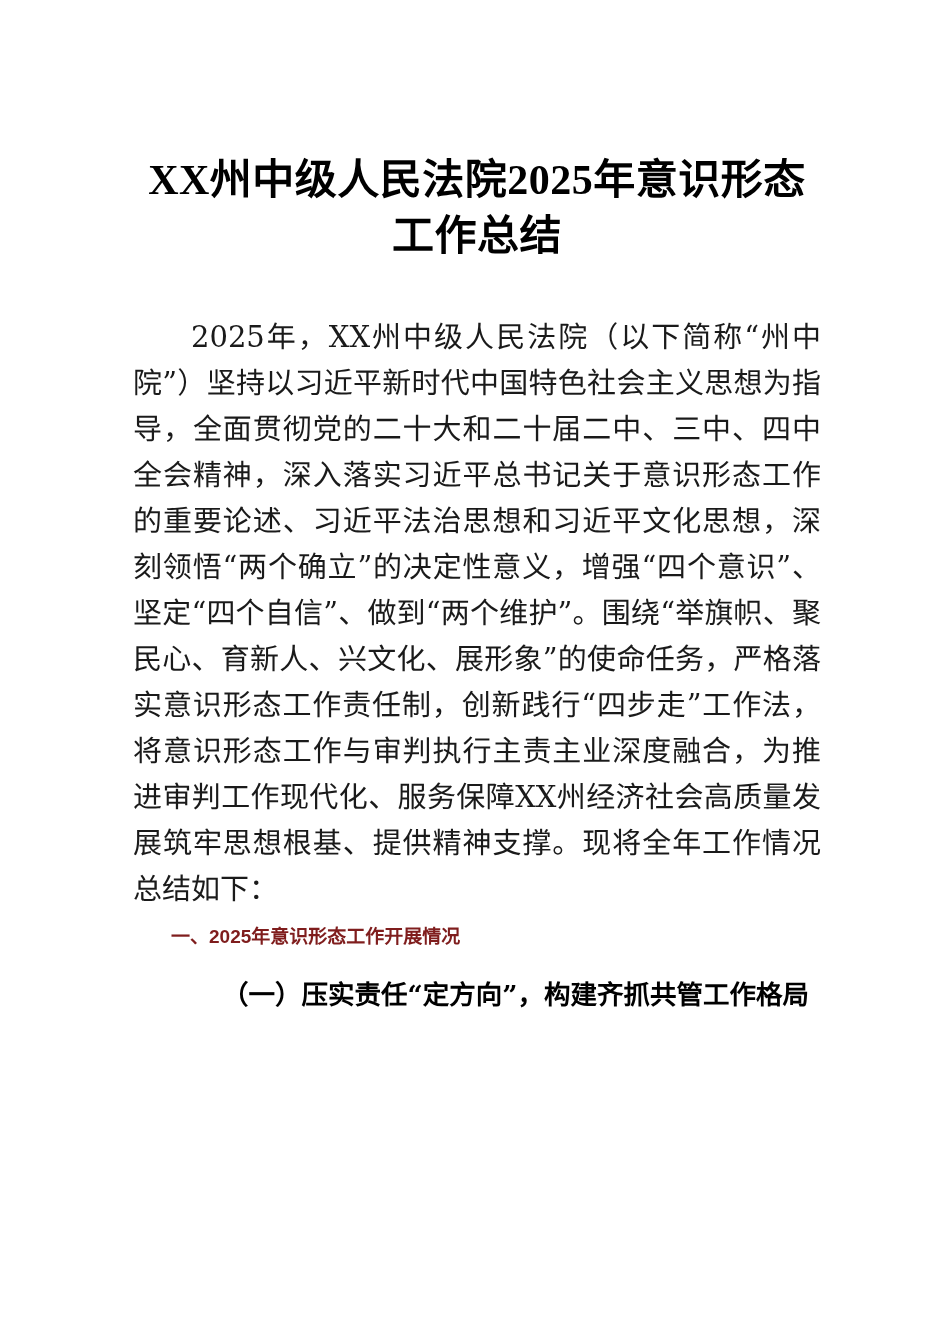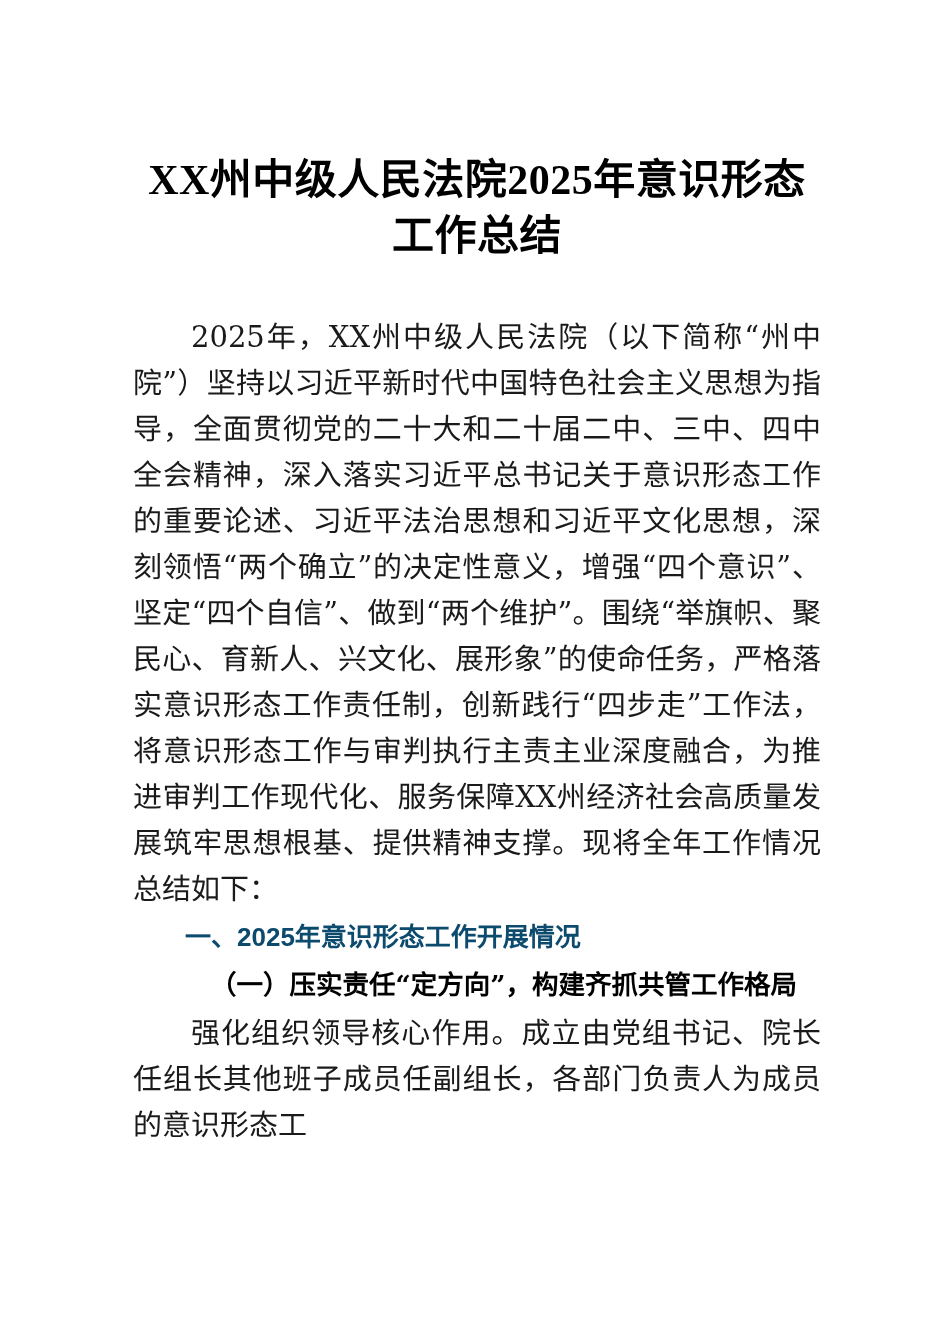--- a/index.html
+++ b/index.html
@@ -57,39 +57,39 @@
   }
 
   .lead-para {
     margin-top: 50px;
   }
 
   
   .heading-1 {
     font-family: "Liberation Sans", "DejaVu Sans", sans-serif;
     font-weight: bold;
-    font-size: 26px;
+    font-size: 19px;
     line-height: 46px;
-    color: #0c4a6e;
+    color: #7f1d1d;
     margin: 0;
     text-indent: 2em;
     text-align: left;
     word-break: break-all;
   }
 
   
   .heading-2 {
     font-family: "DejaVu Serif", "Liberation Serif", serif;
     font-weight: bold;
     font-size: 26.5px;
     line-height: 46px;
     color: #000000;
-    margin: 2px;
+    margin: 12px;
     text-indent: 2em;
-    text-align: center;
+    text-align: right;
     word-break: break-all;
   }
 
   .block-gap-sm { height: 2px; }
 </style>
 </head>
 <body>
 
 <div class="page">
   <div class="content">
@@ -98,16 +98,15 @@
 
     <p class="body-para lead-para">2025年，XX州中级人民法院（以下简称“州中院”）坚持以习近平新时代中国特色社会主义思想为指导，全面贯彻党的二十大和二十届二中、三中、四中全会精神，深入落实习近平总书记关于意识形态工作的重要论述、习近平法治思想和习近平文化思想，深刻领悟“两个确立”的决定性意义，增强“四个意识”、坚定“四个自信”、做到“两个维护”。围绕“举旗帜、聚民心、育新人、兴文化、展形象”的使命任务，严格落实意识形态工作责任制，创新践行“四步走”工作法，将意识形态工作与审判执行主责主业深度融合，为推进审判工作现代化、服务保障XX州经济社会高质量发展筑牢思想根基、提供精神支撑。现将全年工作情况总结如下：</p>
 
     <div class="block-gap-sm"></div>
 
     <h2 class="heading-1">一、2025年意识形态工作开展情况</h2>
 
     <h3 class="heading-2">（一）压实责任“定方向”，构建齐抓共管工作格局</h3>
 
 
-    <p class="body-para">强化组织领导核心作用。成立由党组书记、院长任组长其他班子成员任副组长，各部门负责人为成员的意识形态工</p>
 
   </div>
 </div>
 
 </body></html>

